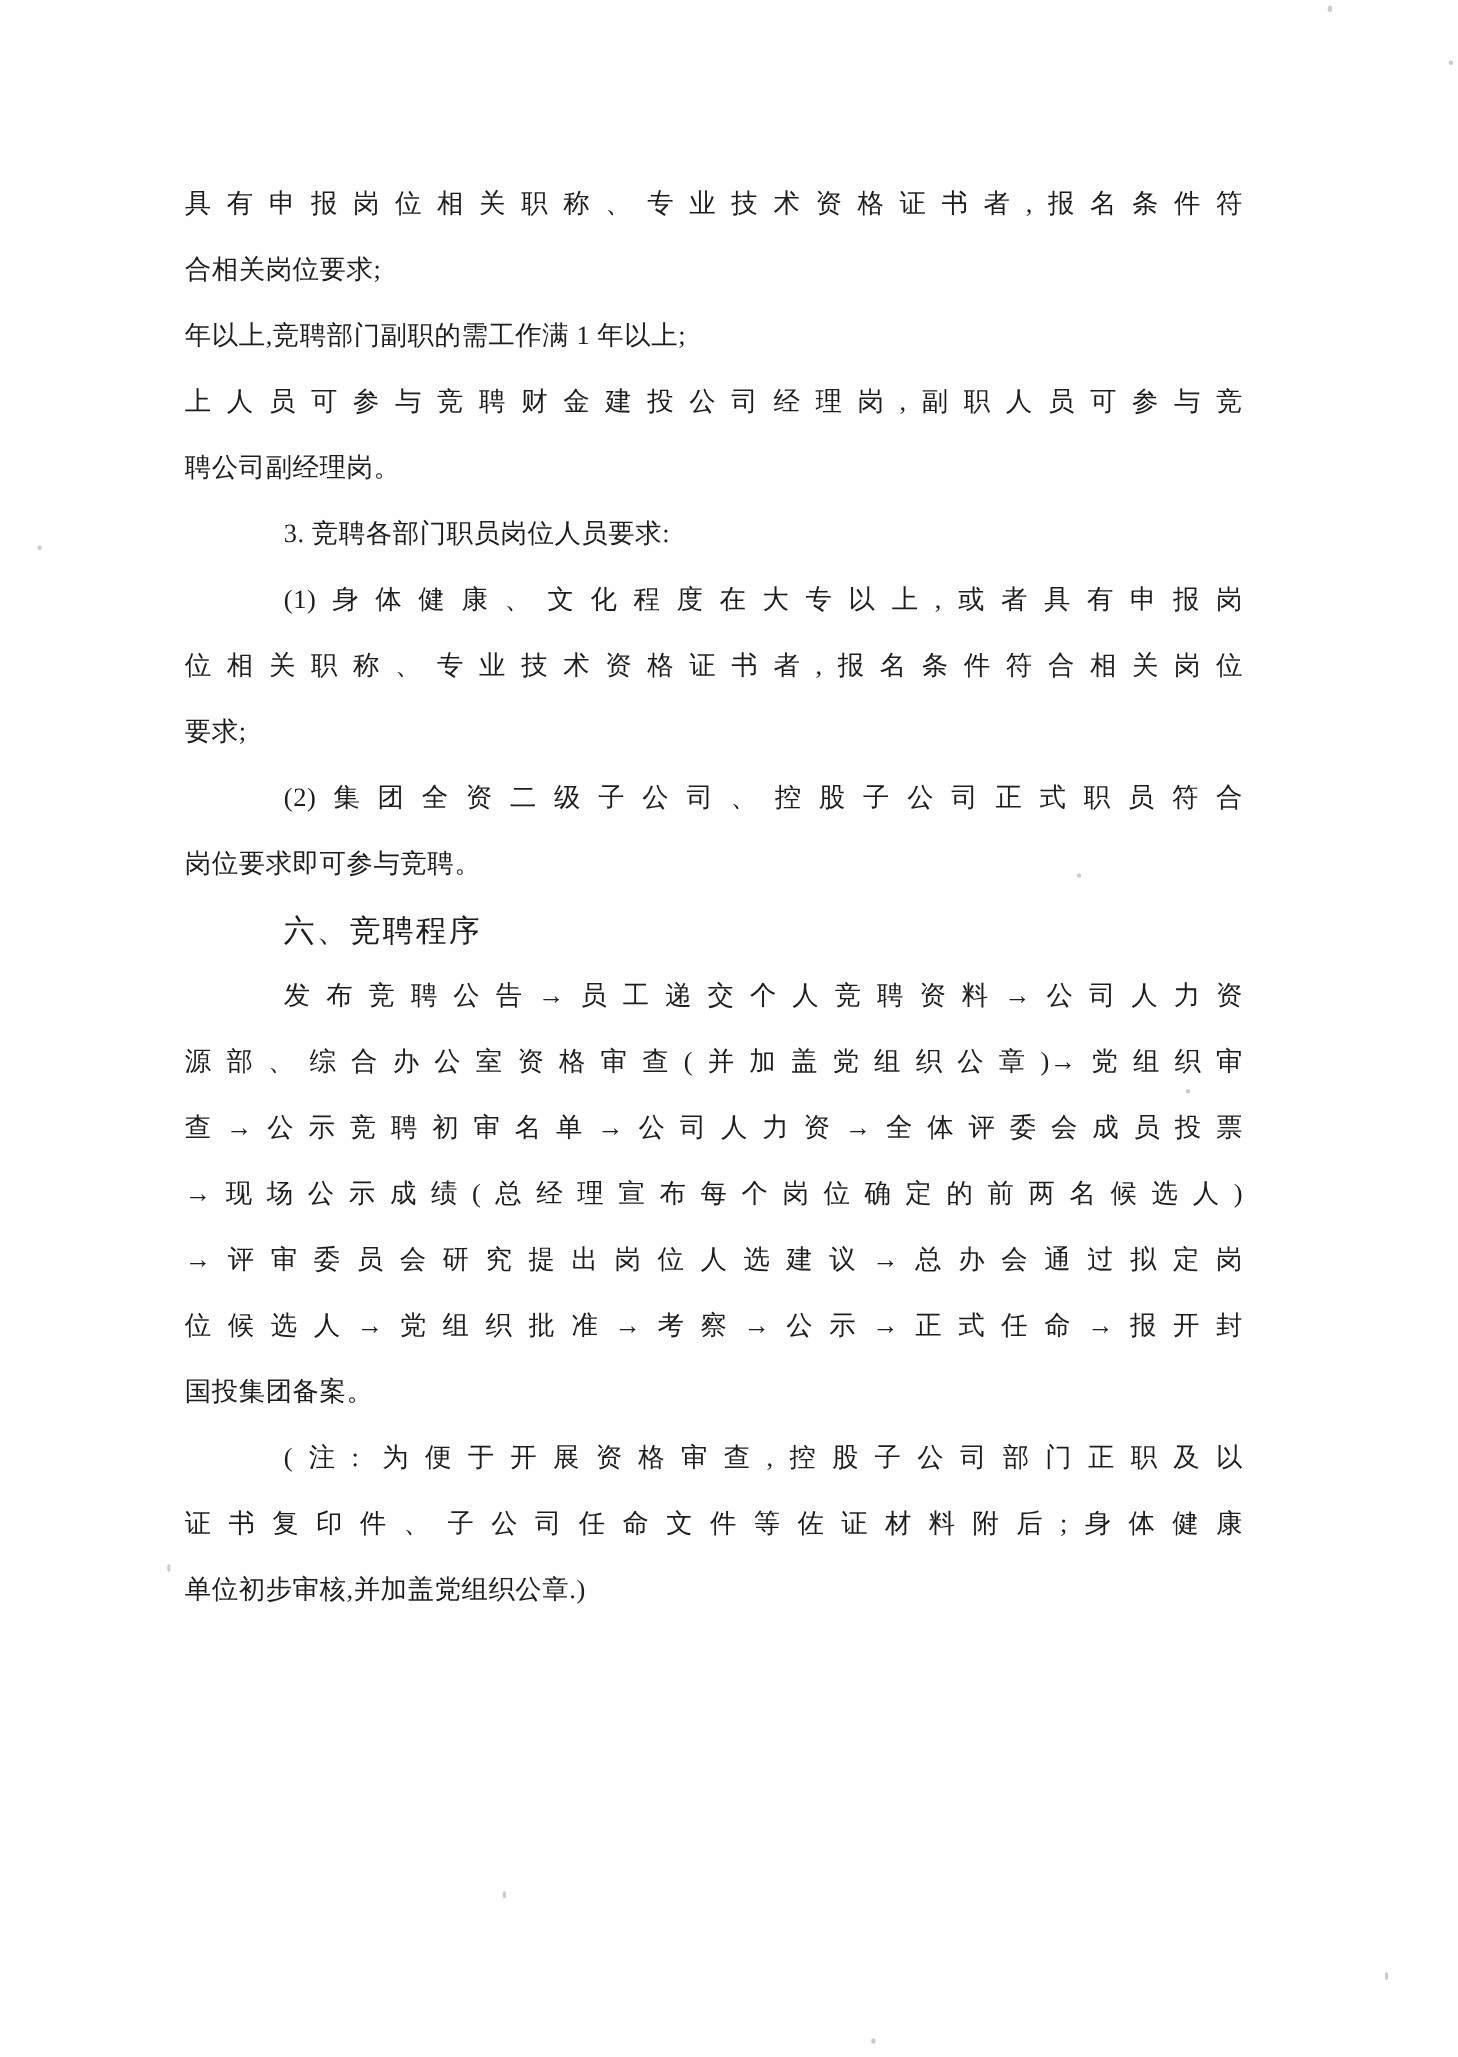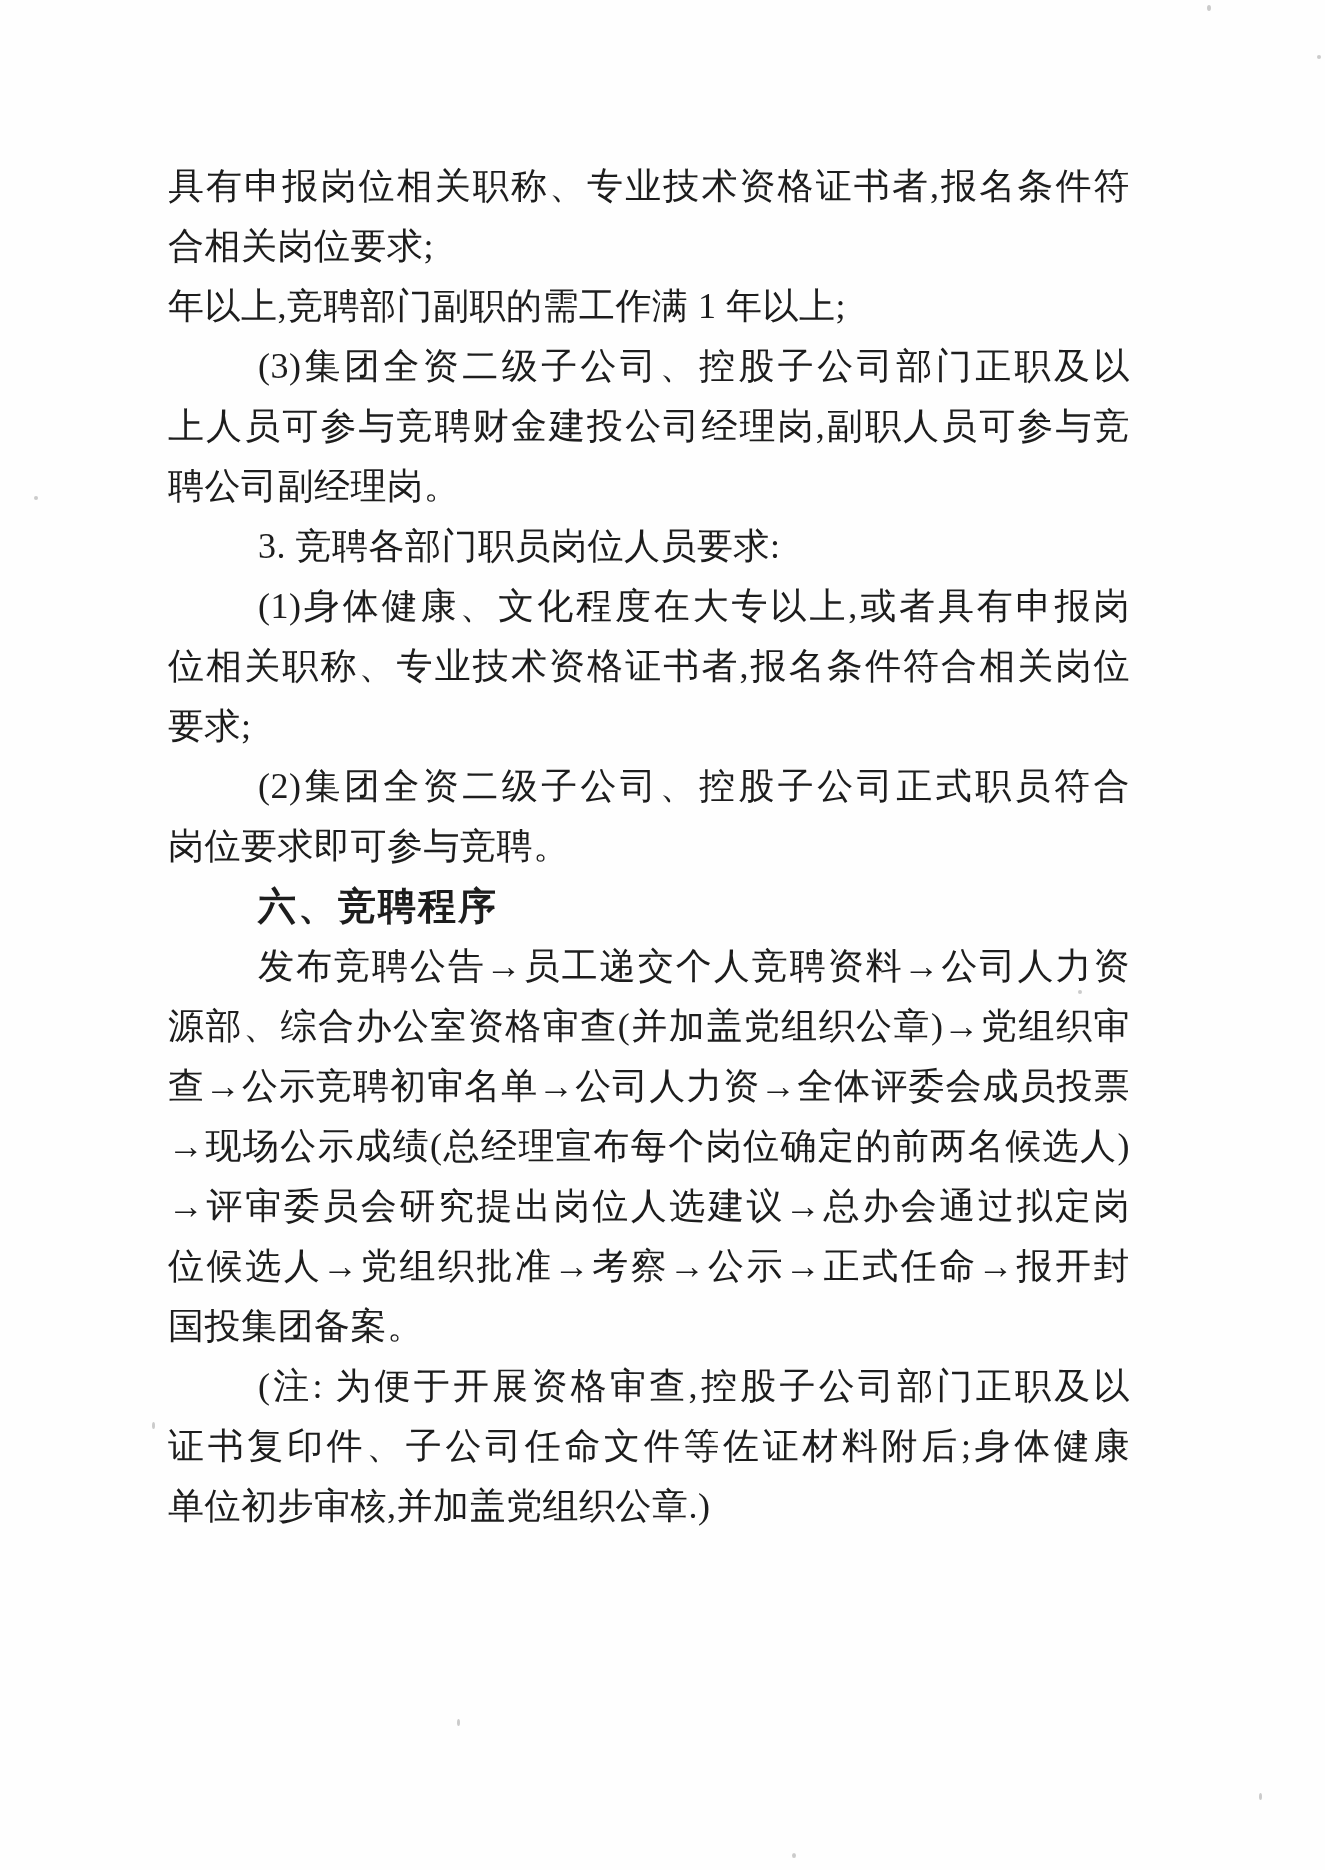--- a/index.html
+++ b/index.html
@@ -18,54 +18,53 @@
   }
   .text-block {
     position: absolute;
     left: 168px;
     top: 156px;
     width: 962px;
   }
   .line {
     height: 60px;
     line-height: 60px;
-    font-size: 36px;
+    font-size: 24px;
     letter-spacing: 0.5px;
     white-space: normal;
     overflow: visible;
   }
   .line.indent {
     padding-left: 90px;
   }
   .line.justify {
     text-align: justify;
     text-align-last: justify;
   }
   .line.heading {
     font-family: "Liberation Sans", "DejaVu Sans", sans-serif;
-    font-weight: 700;
-    font-size: 38px;
+    font-weight: 400;
+    font-size: 28px;
     letter-spacing: 2px;
   }
   .speck {
     position: absolute;
     background: #8f8f8f;
     border-radius: 50%;
     opacity: 0.45;
   }
 </style>
 </head>
 <body>
 
 <div class="page" style="background: rgb(254, 254, 254); color: rgb(29, 29, 29);">
   <div class="text-block" id="doc-lines">
       <div class="line justify">具有申报岗位相关职称、专业技术资格证书者,报名条件符</div>
       <div class="line">合相关岗位要求;</div>
       <div class="line">年以上,竞聘部门副职的需工作满 1 年以上;</div>
-      <div class="line indent justify">(3)集团全资二级子公司、控股子公司部门正职及以</div>
       <div class="line justify">上人员可参与竞聘财金建投公司经理岗,副职人员可参与竞</div>
       <div class="line">聘公司副经理岗。</div>
       <div class="line indent">3. 竞聘各部门职员岗位人员要求:</div>
       <div class="line indent justify">(1)身体健康、文化程度在大专以上,或者具有申报岗</div>
       <div class="line justify">位相关职称、专业技术资格证书者,报名条件符合相关岗位</div>
       <div class="line">要求;</div>
       <div class="line indent justify">(2)集团全资二级子公司、控股子公司正式职员符合</div>
       <div class="line">岗位要求即可参与竞聘。</div>
       <div class="line indent heading">六、竞聘程序</div>
       <div class="line indent justify">发布竞聘公告→员工递交个人竞聘资料→公司人力资</div>

